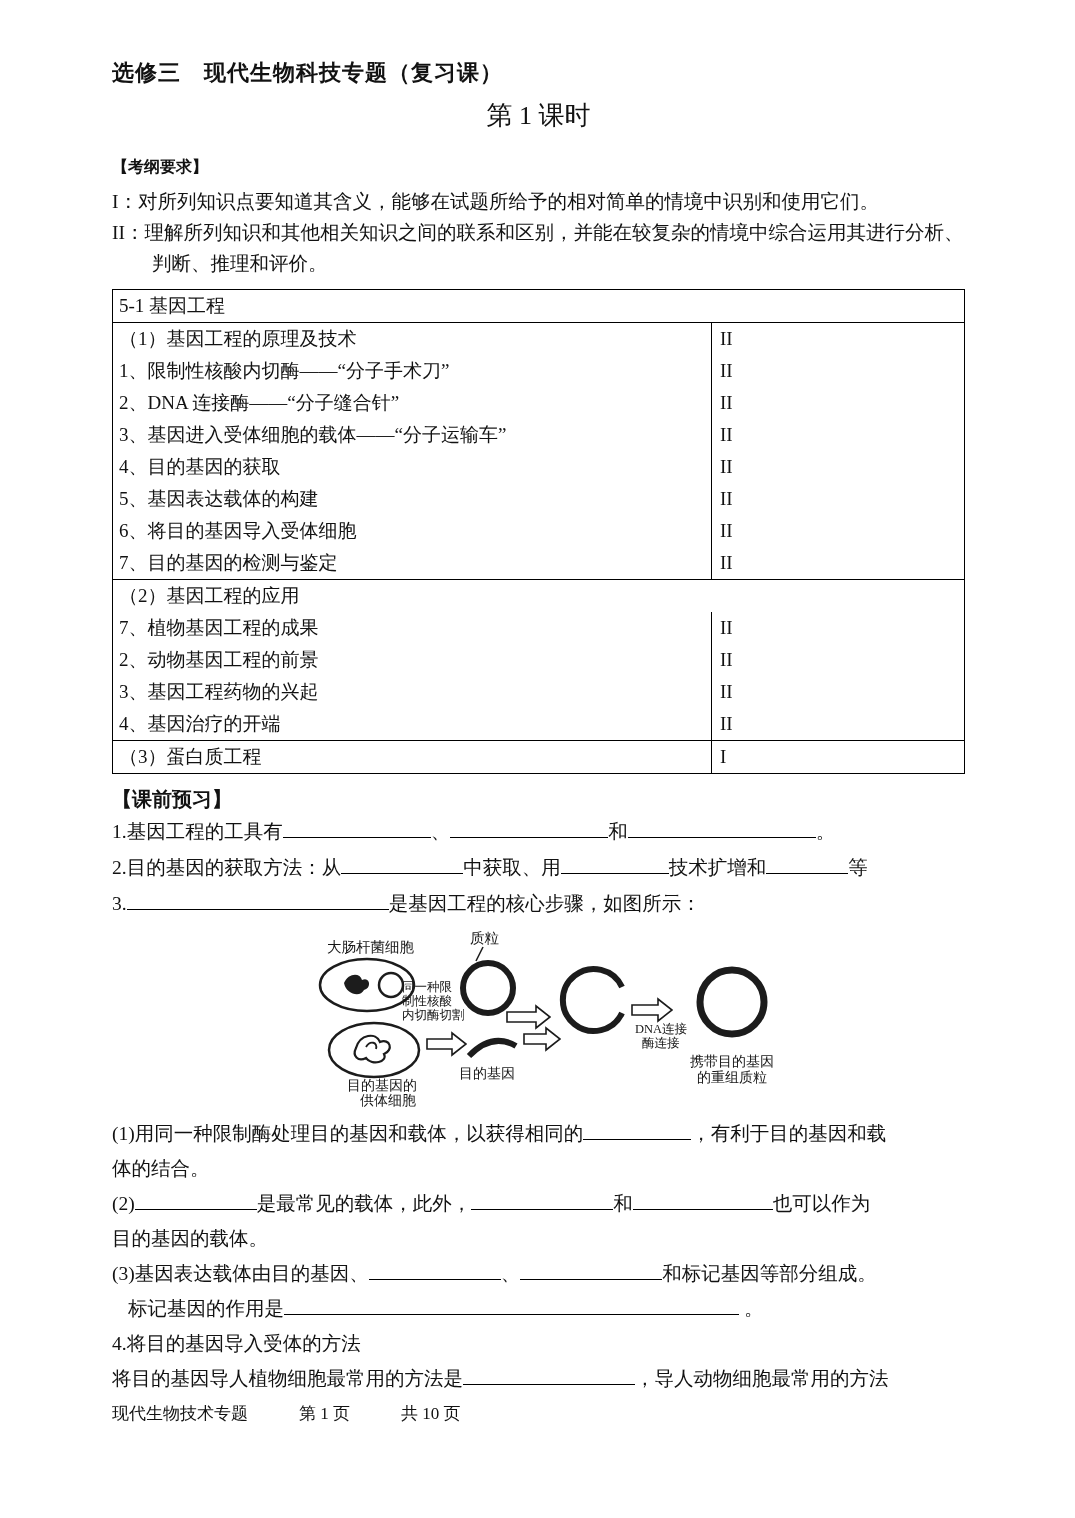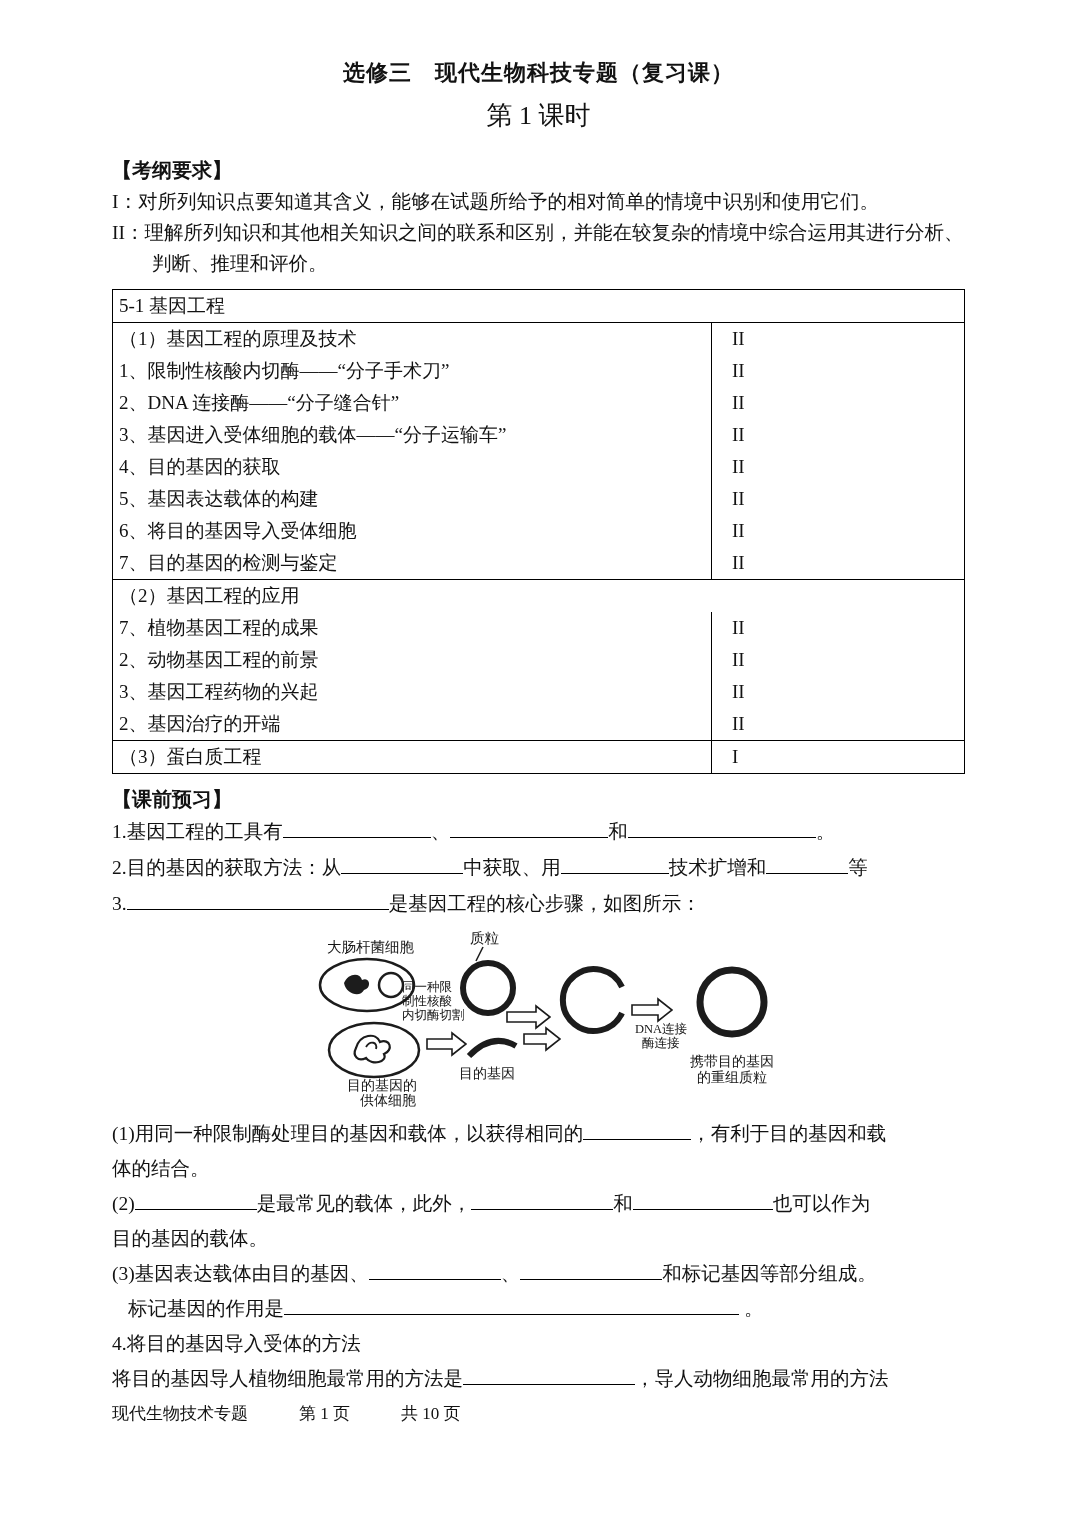--- a/index.html
+++ b/index.html
@@ -5,33 +5,33 @@
   * { margin:0; padding:0; box-sizing:border-box; }
   html,body { background:#ffffff; }
   body {
     width:1075px; height:1518px;
     font-family:"Liberation Serif","DejaVu Serif",serif;
     color:#121212;
     overflow:hidden;
   }
   .page { padding:58px 110px 0 112px; }
 
-  .doc-title { text-align:center; font-size:22px; font-weight:bold; letter-spacing:1px; }
+  .doc-title { text-align:left; font-size:22px; font-weight:bold; letter-spacing:1px; }
   .doc-subtitle { text-align:center; font-size:26px; font-weight:normal; margin-top:10px; }
 
-  .section-heading { font-size:20px; font-weight:bold; margin-top:24px; }
-  .syllabus { font-size:19.5px; line-height:31px; margin-top:2px; }
+  .section-heading { font-size:16px; font-weight:bold; margin-top:24px; }
+  .syllabus { font-size:19.5px; line-height:31px; margin-top:8px; }
   .syl-item { padding-left:40px; text-indent:-40px; }
 
   .req-table { border:1px solid #000; margin-top:10px; font-size:19px; }
   .tsection { border-top:1px solid #000; }
   .tsection:first-child { border-top:none; }
   .trow { display:flex;align-items:flex-end; }
   .tcell-label { flex:1; padding:0 6px; line-height:32px; white-space:nowrap; overflow:hidden; }
-  .tcell-level { width:253px; border-left:1px solid #000; padding:0 20px; line-height:32px; }
+  .tcell-level { width:253px; border-left:1px solid #000; padding:0 8px; line-height:32px; }
 
   .preview-heading { font-size:20px; font-weight:bold; margin-top:10px; line-height:30px; }
   .preview { font-size:19.5px; }
   .fline { line-height:36px; white-space:nowrap; }
   .preview-bottom .fline { line-height:35px; }
   .blank { display:inline-block; border-bottom:1px solid #000; height:18px; }
 
   .diagram { margin:6px 0 0 190px; width:520px; }
   .diagram svg { display:block; }
   .diagram text { font-family:"Liberation Serif","DejaVu Serif",serif; fill:#161616; }
@@ -104,21 +104,21 @@
         </div>
         <div class="trow">
           <div class="tcell-label">2、动物基因工程的前景</div>
           <div class="tcell-level">II</div>
         </div>
         <div class="trow">
           <div class="tcell-label">3、基因工程药物的兴起</div>
           <div class="tcell-level">II</div>
         </div>
         <div class="trow">
-          <div class="tcell-label">2、基因治疗的开端</div>
+          <div class="tcell-label">4、基因治疗的开端</div>
           <div class="tcell-level">II</div>
         </div>
       </div>
       <div class="tsection">
         <div class="trow">
           <div class="tcell-label">（3）蛋白质工程</div>
           <div class="tcell-level">I</div>
         </div>
       </div>
     </div>

